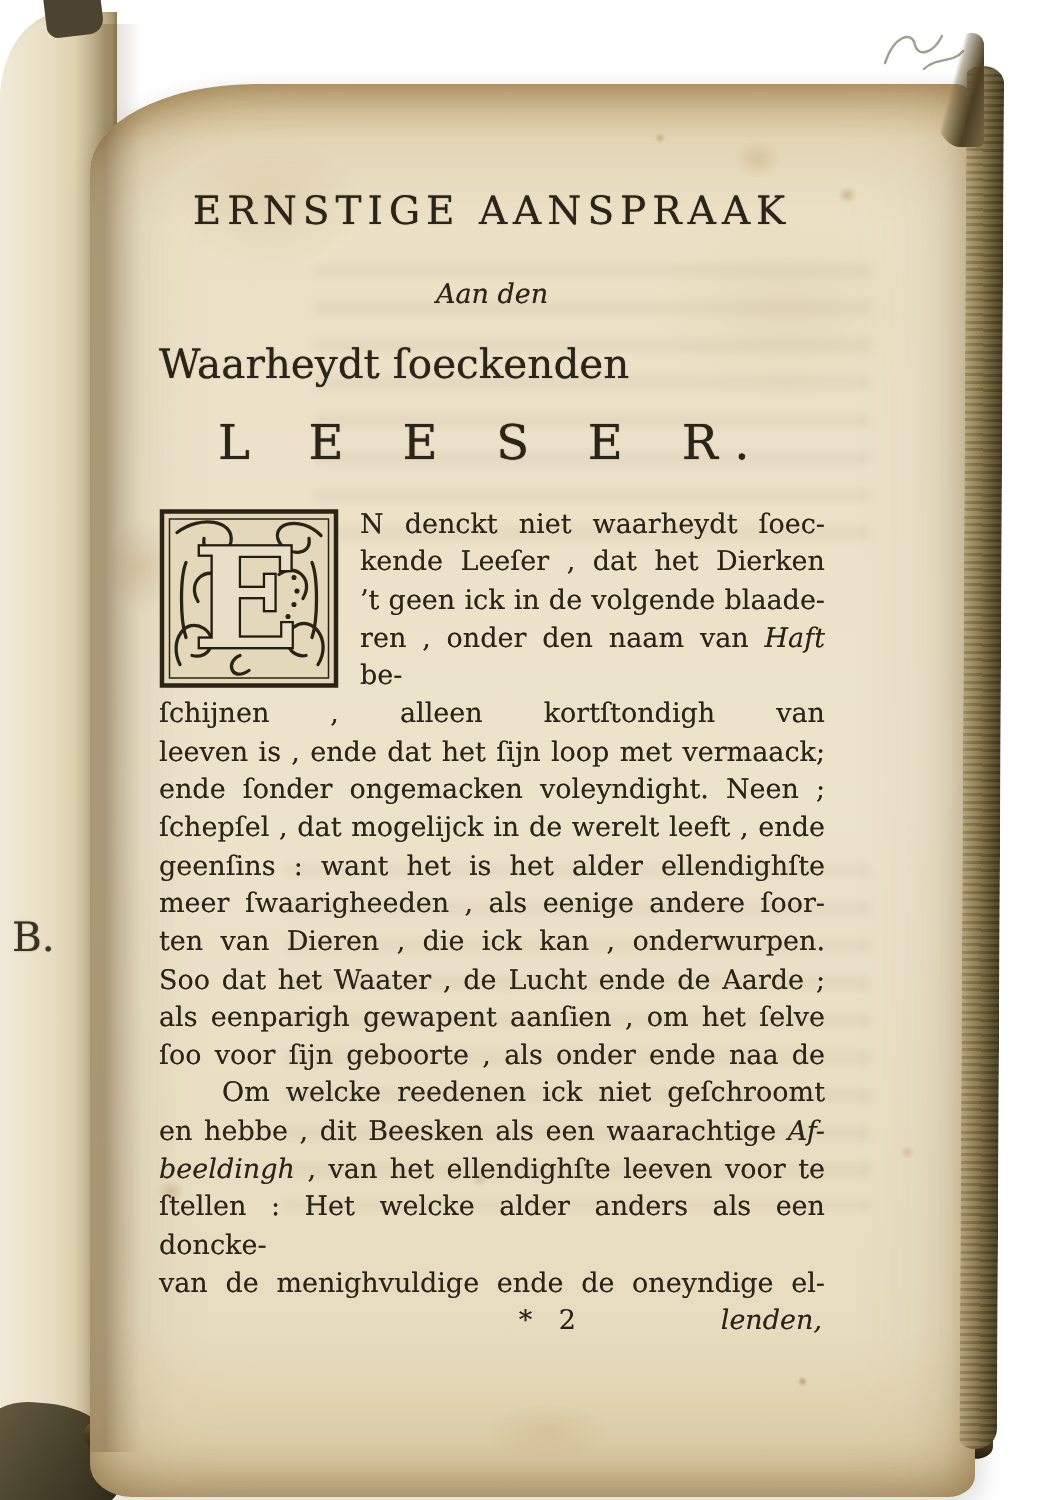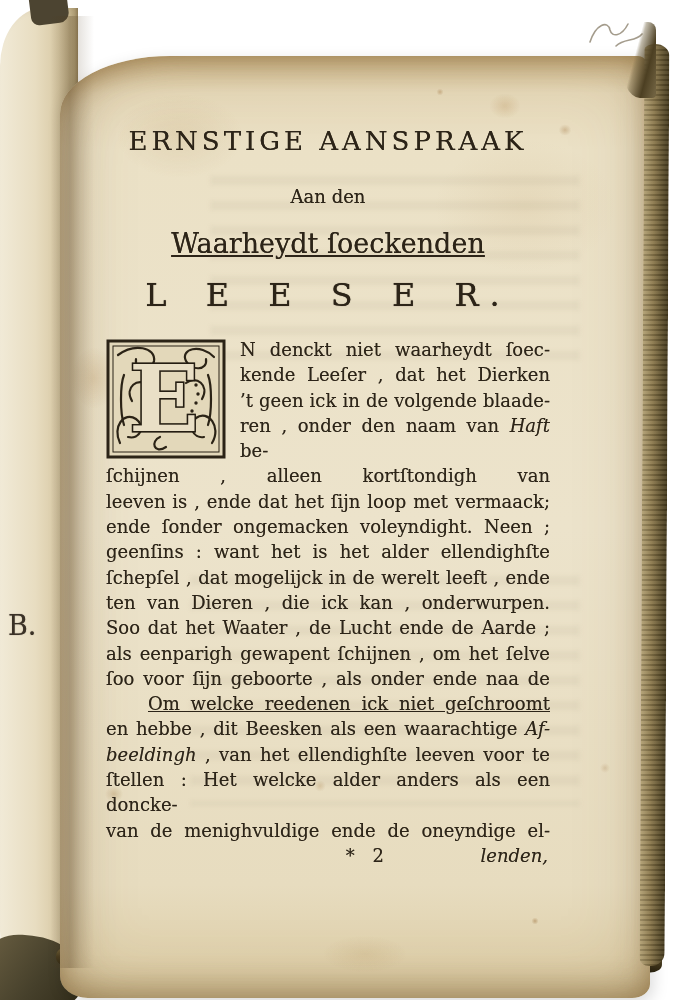--- a/index.html
+++ b/index.html
@@ -71,30 +71,30 @@
     border-radius:45% 60% 60% 40% / 6px 12px 14px 8px;transform:rotate(0.3deg);}
   .corner-notch{position:absolute;left:620px;top:22px;width:36px;height:76px;
     background:linear-gradient(105deg, transparent 42%, #76684674 48%, #4c3f22 72%, #6f6140 95%);
     border-radius:0 8px 4px 55%;}
   .ink-mark{position:absolute;left:586px;top:14px;opacity:.55;}
 
   
   .content{position:absolute;left:46px;top:70px;width:444px;color:#2c2418;}
   .h-title{font-size:26px;letter-spacing:4px;text-align:center;white-space:nowrap;
     text-shadow:0 0 .6px rgba(44,36,24,.85);}
-  .h-aan{font-size:18px;text-align:center;margin-top:30px;
+  .h-aan{font-style:italic;font-size:18px;text-align:center;margin-top:30px;
     text-shadow:0 0 .5px rgba(44,36,24,.7);}
-  .h-waar{font-size:27px;text-align:center;margin-top:21px;text-shadow:0 0 .6px rgba(44,36,24,.85);text-decoration:underline;}
+  .h-waar{font-size:27px;margin-top:21px;text-shadow:0 0 .6px rgba(44,36,24,.85);}
   .h-leeser{font-size:32px;text-align:center;letter-spacing:11px;word-spacing:7px;margin-top:17px;
     white-space:nowrap;text-shadow:0 0 .7px rgba(44,36,24,.9);}
   .bodytext{margin-top:23px;font-size:18px;line-height:25.3px;text-shadow:0 0 .4px rgba(44,36,24,.55);}
   .dropcap{float:left;width:120px;height:120px;margin:2px 14px 0 0;}
   .line{text-align:left;}
   .line.j{text-align:justify;text-align-last:justify;}
-  .line.ind{text-indent:42px;text-decoration:underline;}
+  .line.ind{text-indent:42px;}
   .it{font-style:italic;}
   .dirline{position:relative;height:26px;}
   .sig{position:absolute;left:54%;letter-spacing:6px;}
   .catch{position:absolute;right:2px;font-style:italic;}
 </style>
 </head>
 <body>
 
 <div class="photo">
 
@@ -144,25 +144,26 @@
             </svg>
           </div>
 
         <div class="line j"><span>N denckt niet waarheydt ſoec-</span></div>
             <div class="line j"><span>kende Leeſer , dat het Dierken</span></div>
             <div class="line j"><span>’t geen ick in de volgende blaade-</span></div>
             <div class="line j"><span>ren , onder den naam van </span><span class="it">Haft</span><span> be-</span></div>
             <div class="line j"><span>ſchijnen , alleen kortſtondigh van</span></div>
             <div class="line j"><span>leeven is , ende dat het ſijn loop met vermaack;</span></div>
             <div class="line j"><span>ende ſonder ongemacken voleyndight. Neen ;</span></div>
+            <div class="line j"><span>ſchepſel , dat mogelijck in de werelt leeft , ende</span></div>
             <div class="line j"><span>geenſins : want het is het alder ellendighſte</span></div>
-            <div class="line j"><span>ſchepſel , dat mogelijck in de werelt leeft , ende</span></div>
+            <div class="line j"><span>meer ſwaarigheeden , als eenige andere ſoor-</span></div>
             <div class="line j"><span>ten van Dieren , die ick kan , onderwurpen.</span></div>
             <div class="line j"><span>Soo dat het Waater , de Lucht ende de Aarde ;</span></div>
-            <div class="line j"><span>als eenparigh gewapent ſchijnen , om het ſelve</span></div>
+            <div class="line j"><span>als eenparigh gewapent aanſien , om het ſelve</span></div>
             <div class="line j"><span>ſoo voor ſijn geboorte , als onder ende naa de</span></div>
             <div class="line j ind"><span>Om welcke reedenen ick niet geſchroomt</span></div>
             <div class="line j"><span>en hebbe , dit Beesken als een waarachtige </span><span class="it">Af-</span></div>
             <div class="line j"><span class="it">beeldingh</span><span> , van het ellendighſte leeven voor te</span></div>
             <div class="line j"><span>ſtellen : Het welcke alder anders als een doncke-</span></div>
             <div class="line j"><span>van de menighvuldige ende de oneyndige el-</span></div>
           </div>
         <div class="dirline">
           <span class="sig">* 2</span>
           <span class="catch">lenden,</span>

